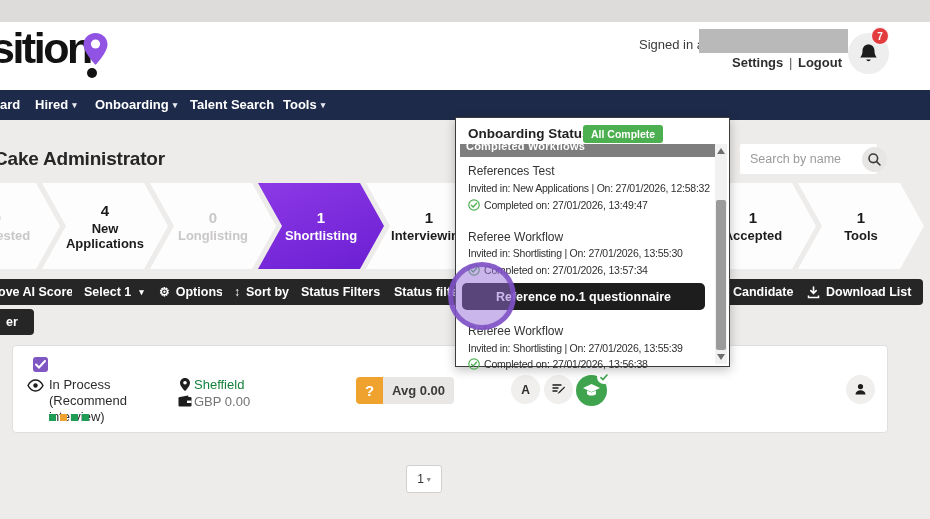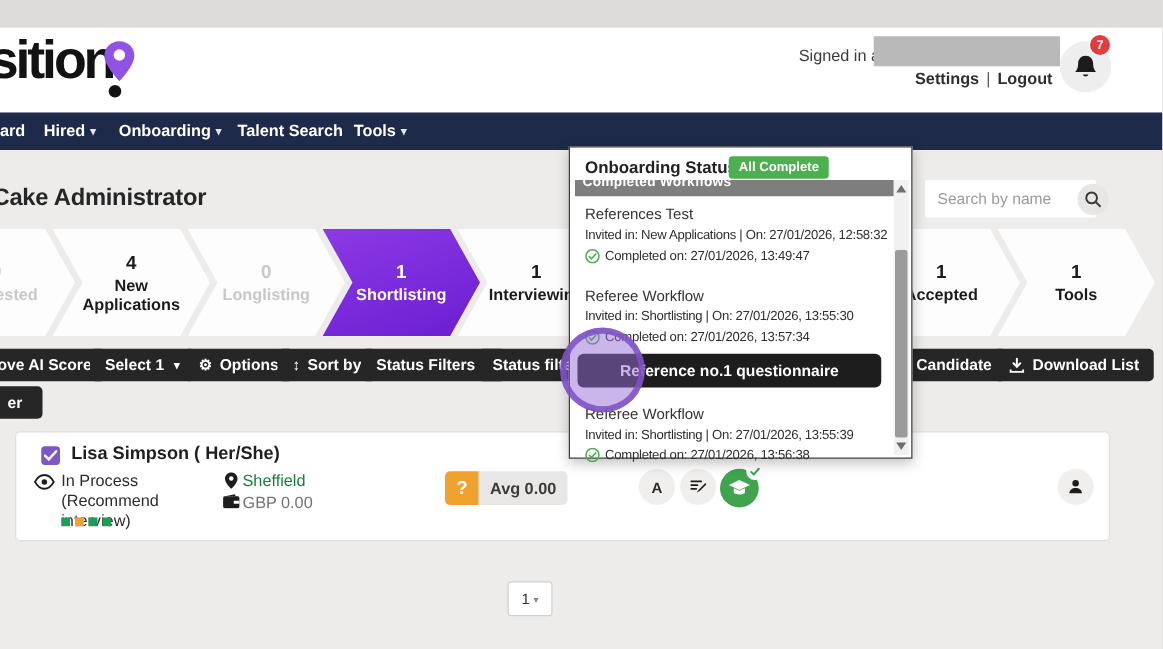--- a/index.html
+++ b/index.html
@@ -231,21 +231,20 @@
   <button class="btn-dark" style="left:-10px; top:287px; padding:0 16px">
     <span>er</span>
   </button>
 
   <div class="card">
     <span class="chk">
       <svg width="11" height="9" viewBox="0 0 11 9">
         <polyline points="1,4.5 4,7.5 10,1" fill="none" stroke="#fff" stroke-width="2" stroke-linecap="round"></polyline>
       </svg>
     </span>
-    <span class="cand-name">Lisa Simpson ( Her/She)</span>
     <svg class="eye" width="17" height="13" viewBox="0 0 17 13">
       <path d="M1 6.5C3 2.8 5.6 1 8.5 1s5.5 1.8 7.5 5.5c-2 3.7-4.6 5.5-7.5 5.5S3 10.2 1 6.5z" fill="none" stroke="#1d1d1d" stroke-width="1.5"></path>
       <circle cx="8.5" cy="6.5" r="2.2" fill="#1d1d1d"></circle>
     </svg>
     <div class="cand-status">In Process (Recommend interview)</div>
     <span class="sq" style="left: 36px; background: rgb(31, 157, 85);"></span>
     <span class="sq" style="left: 47px; background: rgb(240, 162, 46);"></span>
     <span class="sq" style="left: 58px; background: rgb(31, 157, 85);"></span>
     <span class="sq" style="left: 69px; background: rgb(31, 157, 85);"></span>
     <svg class="loc-pin" width="12" height="15" viewBox="0 0 12 15">

